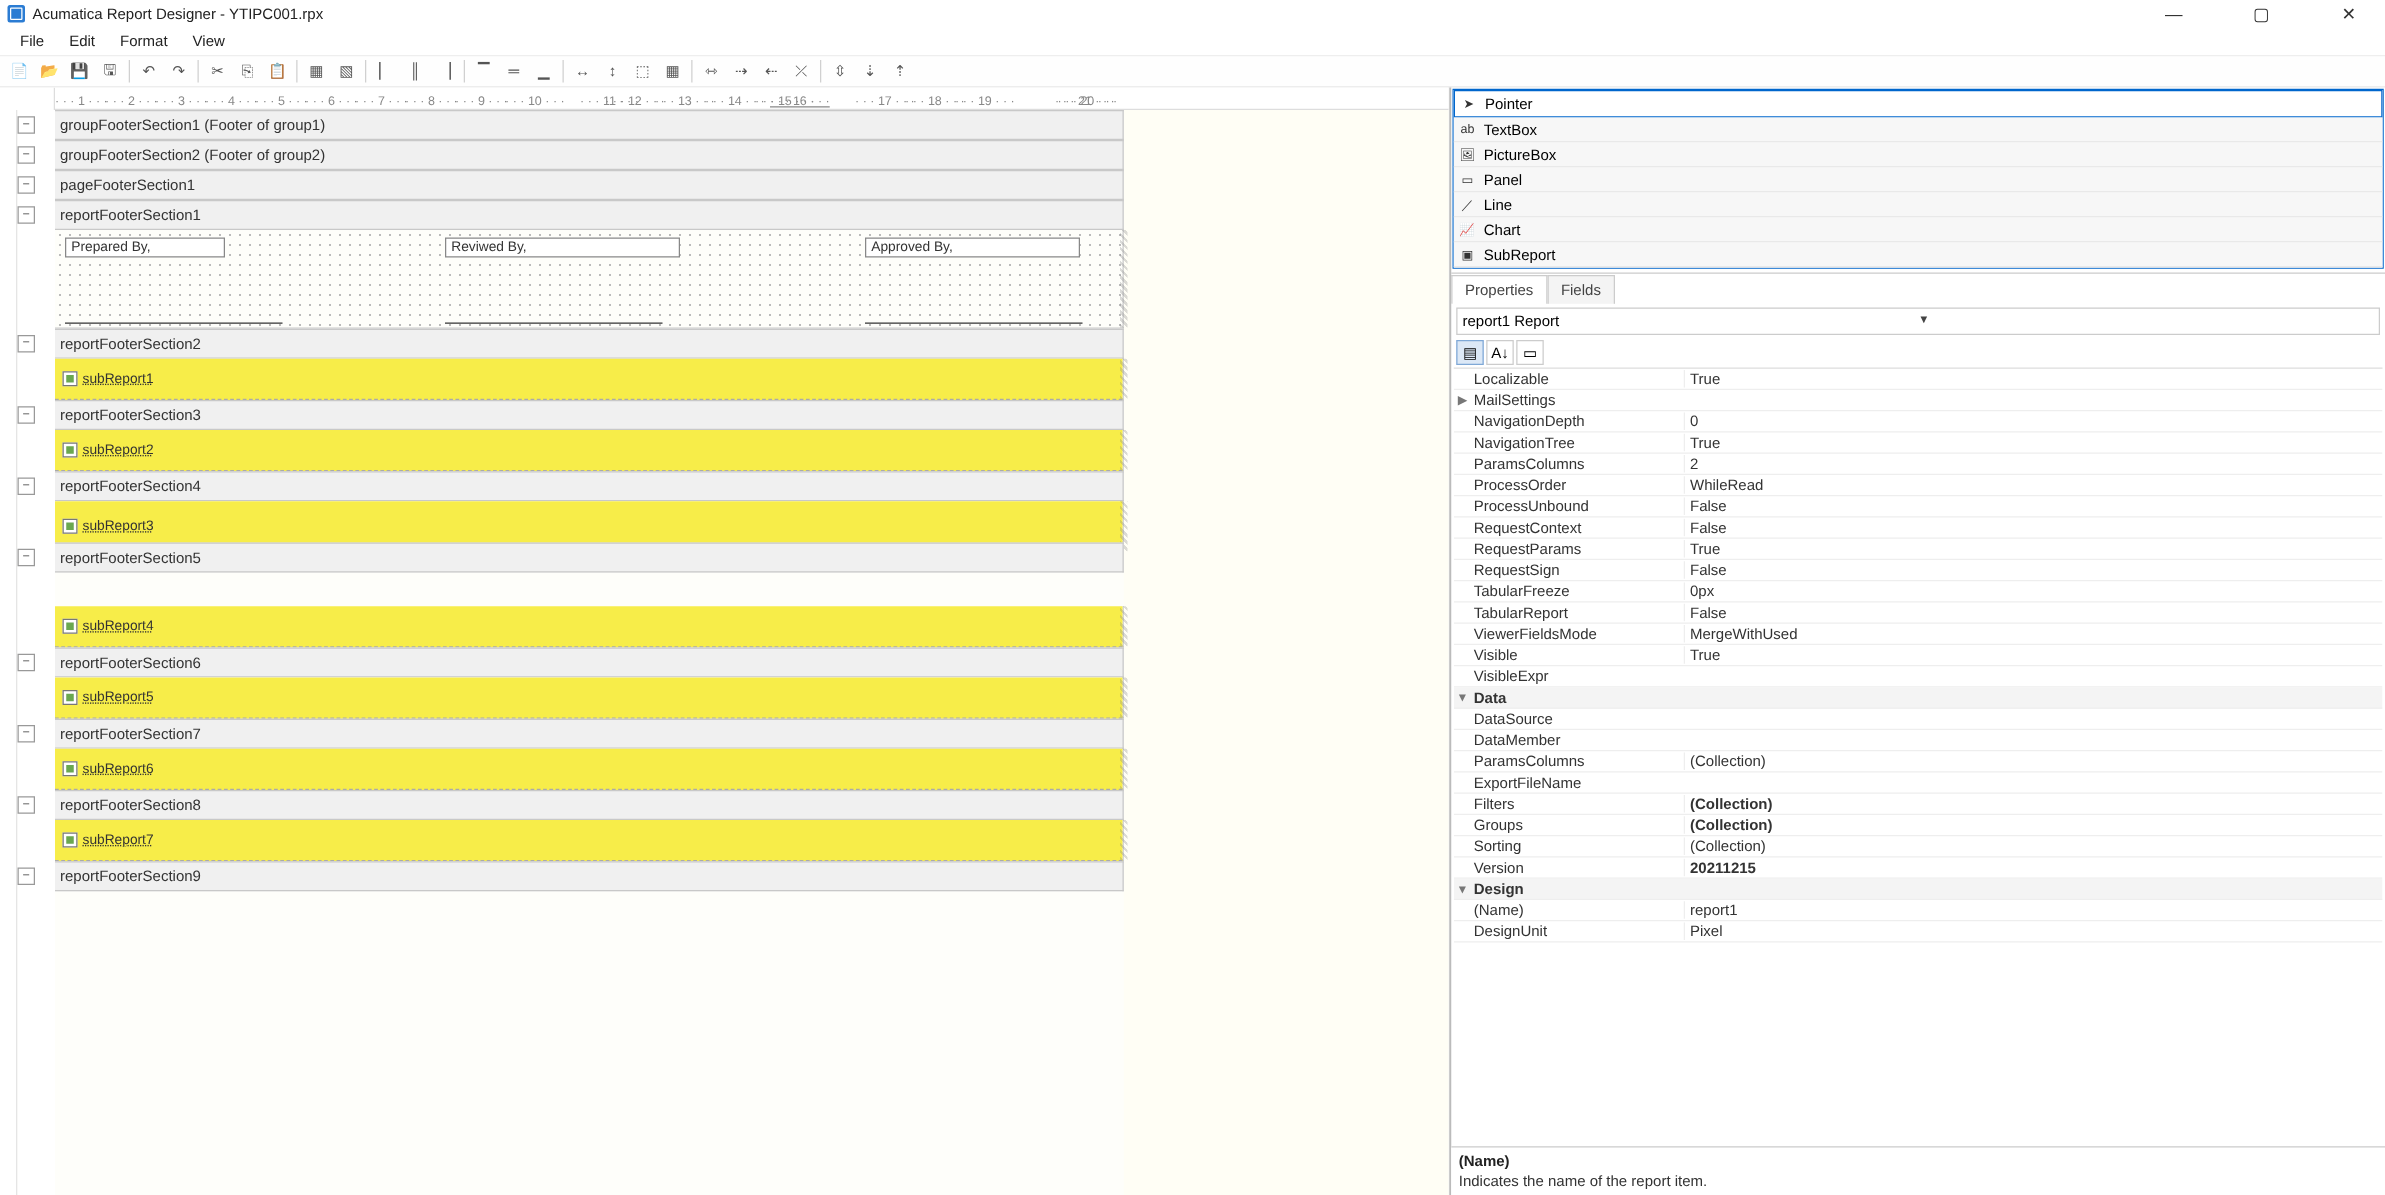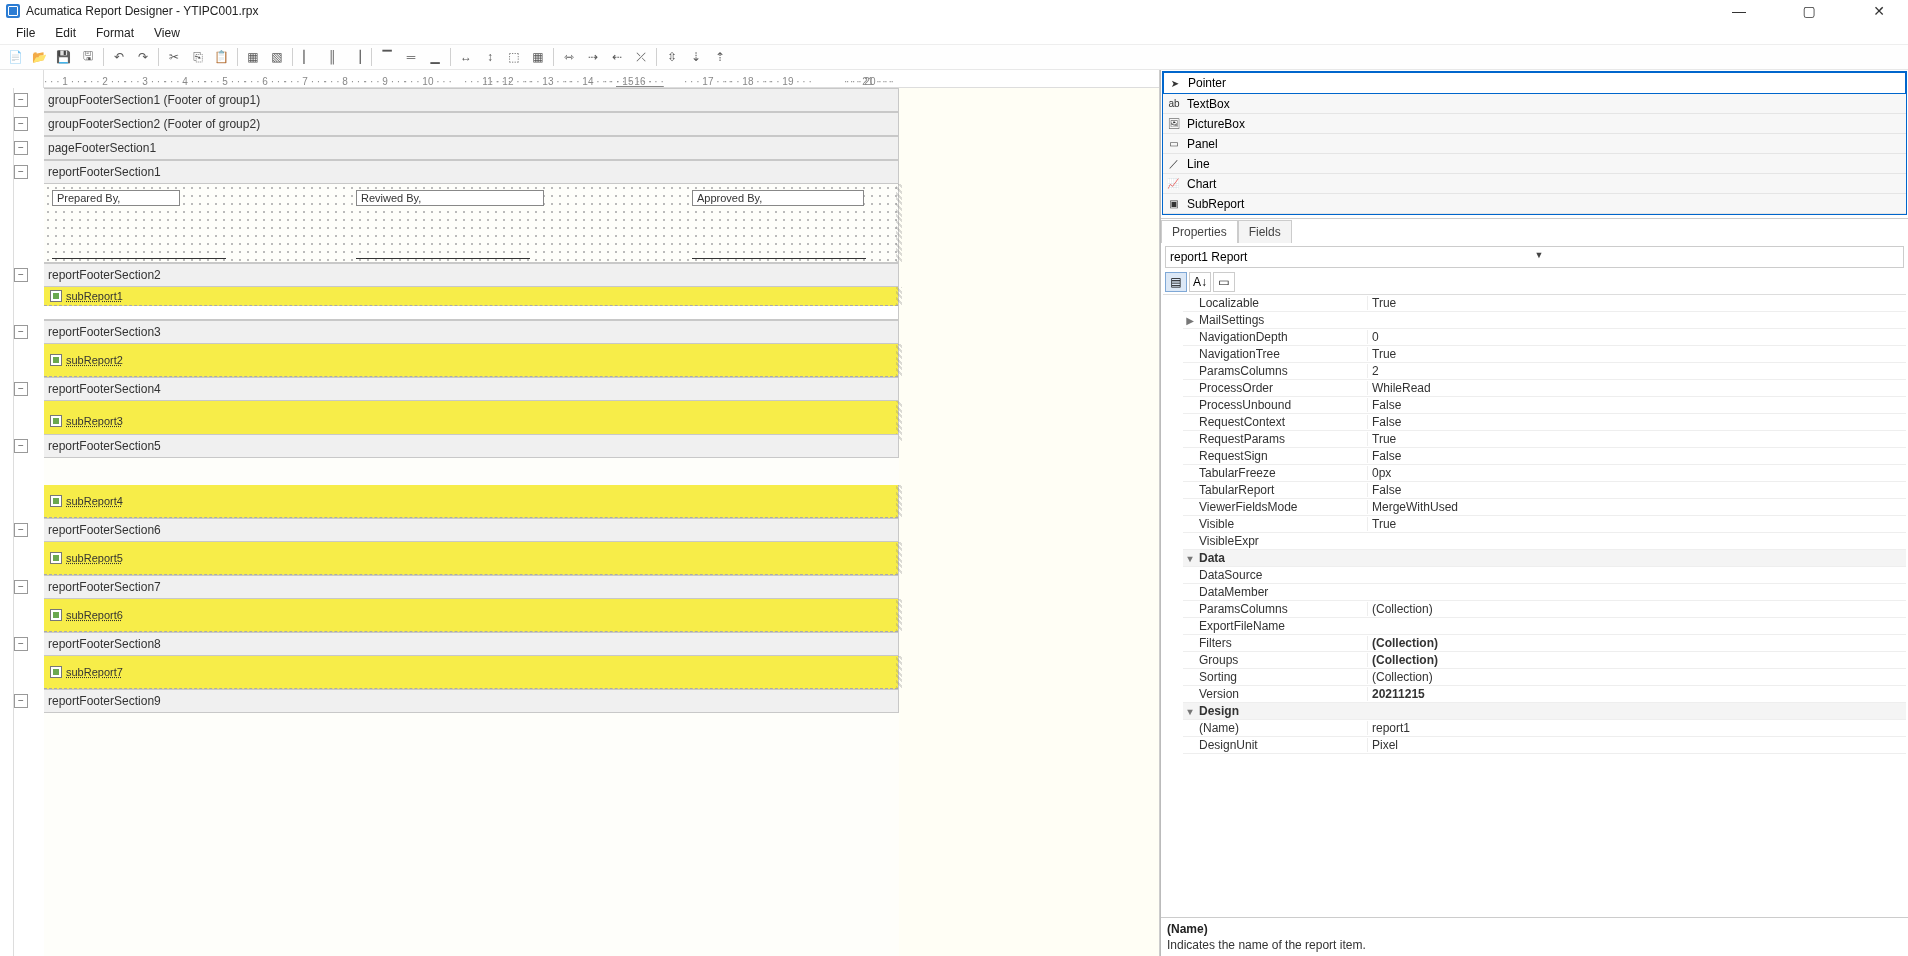--- a/index.html
+++ b/index.html
@@ -70,21 +70,21 @@
 
 .prop-selector { padding:3px 4px; border:1px solid #ccc; margin:4px 4px 2px 4px; display:flex; }
 .prop-selector span { flex:1; }
 .prop-selector .dd { font-size:9px; color:#444; padding:0 4px;}
 
 .prop-toolbar { display:flex; gap:2px; padding:2px 4px; }
 .prop-tb-btn { width:22px; height:20px; border:1px solid #ccc; display:flex; align-items:center; justify-content:center; background:#fff;}
 .prop-tb-btn.active { background:#dce8f6; border-color:#7fa8d6;}
 
 .prop-grid { flex:1; overflow:auto; border-top:1px solid #ddd; margin:0 2px;}
-.prop-row { display:flex; height:17px; align-items:center; border-bottom:1px solid #eee;margin-left:20px;}
+.prop-row { display:flex; height:17px; align-items:center; border-bottom:1px solid #eee;}
 .prop-row.cat { background:#f4f4f4; font-weight:bold; color:#333;}
 .prop-row .expander{ width:14px; text-align:center; color:#777; font-size:10px;}
 .prop-row .pname { flex:0 0 170px; padding-left:2px; color:#333;}
 .prop-row .pval { flex:1; color:#333; padding-left:4px; border-left:1px solid #eee;}
 .prop-row.bold .pval { font-weight:bold; }
 .prop-row.bold .pname { font-weight:normal; }
 
 .prop-help { border-top:1px solid #ccc; padding:4px 6px; background:#fff;}
 .prop-help .hname { font-weight:bold; color:#222;}
 .prop-help .hdesc { color:#333; margin-top:2px;}
@@ -210,21 +210,21 @@
             <div class="tbx" style="left: 8px; top: 86px; width: 174px;">Name:</div>
             <div class="tbx" style="left: 312px; top: 86px; width: 174px;">Name:</div>
             <div class="tbx" style="left: 648px; top: 86px; width: 174px;">Name:</div>
             <div class="right-handle"></div>
           </div>
           <div class="section-header">
             <div class="toggle">−</div>
             <span>reportFooterSection2</span>
           </div>
           <div class="section-body" style="height: 33px;">
-            <div class="subreport-row dotgrid" style="height: 19px;">
+            <div class="subreport-row dotgrid" style="height: 33px;">
               <div class="subreport-box">
                 <span class="sr-icon"></span>
                 <span class="subreport-label">subReport1</span>
               </div>
               <div class="right-handle"></div>
             </div>
           </div>
           <div class="section-header">
             <div class="toggle">−</div>
             <span>reportFooterSection3</span>

